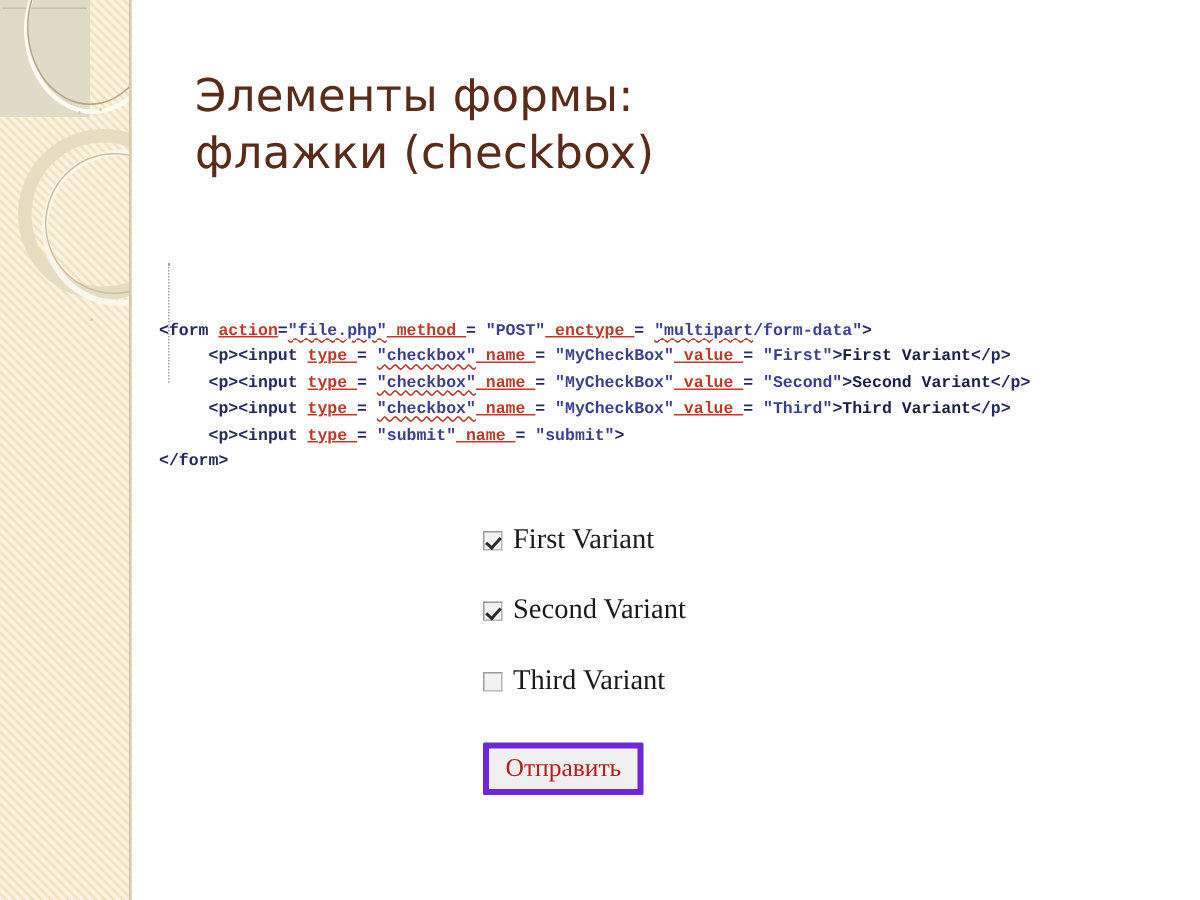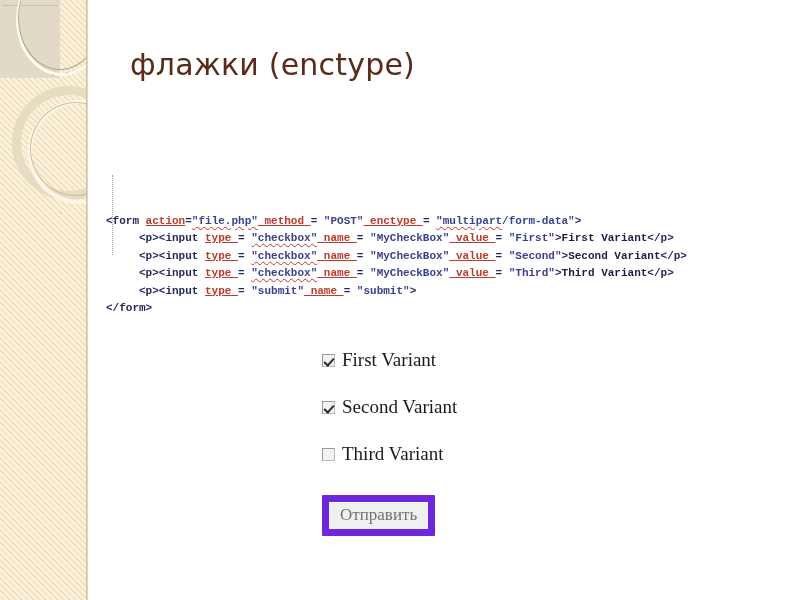--- a/index.html
+++ b/index.html
@@ -213,27 +213,27 @@
     font-size: 19px;
     line-height: 20px;
     color: #1a1a1a;
     white-space: nowrap;
   }
   .submit-btn {
     display: inline-block;
     margin-top: 4px;
     padding: 3px 11px 4px 11px;
     background: #f0f0f0;
-    border: 7px solid #6d28d9;
+    border: 4px solid #6d28d9;
     border-radius: 1px;
     box-shadow: inset 0 1px 0 #ffffff;
     font-family: "Liberation Serif", "DejaVu Serif", serif;
     font-size: 17px;
     line-height: 20px;
-    color: #737373;
+    color: #b91c1c;
     cursor: pointer;
     white-space: nowrap;
   }
 </style>
 </head>
 <body>
 
 <div class="slide">
 
   <div class="side-band">
@@ -245,21 +245,22 @@
     <div class="arc arc-c"></div>
     <div class="arc arc-d"></div>
     <div class="arc arc-e"></div>
     <div class="dot" style="left:52px;top:74px;"></div>
     <div class="dot" style="left:66px;top:72px;"></div>
     <div class="dot" style="left:60px;top:212px;"></div>
   </div>
   <div class="side-band-edge"></div>
 
   <h1 class="title">
-    <span class="title-line">флажки (enctype)</span>
+    <span class="title-line">Элементы формы:</span>
+    <span class="title-line">флажки (checkbox)</span>
   </h1>
 
   <div class="code-block" id="code-block">
     <div class="guide-line"></div>
   <div class="code-line"><span class="tok-tag">&lt;form </span><span class="tok-attr">action</span><span class="tok-punct">=</span><span class="tok-val squiggle">"file.php"</span><span class="tok-attr"> method </span><span class="tok-punct">= </span><span class="tok-val">"POST"</span><span class="tok-attr"> enctype </span><span class="tok-punct">= </span><span class="tok-val squiggle">"multipart</span><span class="tok-val">/form-data"</span><span class="tok-tag">&gt;</span></div><div class="code-line" style="padding-left: 33px;"><span class="tok-tag">&lt;p&gt;&lt;input </span><span class="tok-attr">type </span><span class="tok-punct">= </span><span class="tok-val squiggle">"checkbox"</span><span class="tok-attr"> name </span><span class="tok-punct">= </span><span class="tok-val">"MyCheckBox"</span><span class="tok-attr"> value </span><span class="tok-punct">= </span><span class="tok-val">"First"</span><span class="tok-tag">&gt;</span><span class="tok-text">First Variant</span><span class="tok-tag">&lt;/p&gt;</span></div><div class="code-line" style="padding-left: 33px;"><span class="tok-tag">&lt;p&gt;&lt;input </span><span class="tok-attr">type </span><span class="tok-punct">= </span><span class="tok-val squiggle">"checkbox"</span><span class="tok-attr"> name </span><span class="tok-punct">= </span><span class="tok-val">"MyCheckBox"</span><span class="tok-attr"> value </span><span class="tok-punct">= </span><span class="tok-val">"Second"</span><span class="tok-tag">&gt;</span><span class="tok-text">Second Variant</span><span class="tok-tag">&lt;/p&gt;</span></div><div class="code-line" style="padding-left: 33px;"><span class="tok-tag">&lt;p&gt;&lt;input </span><span class="tok-attr">type </span><span class="tok-punct">= </span><span class="tok-val squiggle">"checkbox"</span><span class="tok-attr"> name </span><span class="tok-punct">= </span><span class="tok-val">"MyCheckBox"</span><span class="tok-attr"> value </span><span class="tok-punct">= </span><span class="tok-val">"Third"</span><span class="tok-tag">&gt;</span><span class="tok-text">Third Variant</span><span class="tok-tag">&lt;/p&gt;</span></div><div class="code-line" style="padding-left: 33px;"><span class="tok-tag">&lt;p&gt;&lt;input </span><span class="tok-attr">type </span><span class="tok-punct">= </span><span class="tok-val">"submit"</span><span class="tok-attr"> name </span><span class="tok-punct">= </span><span class="tok-val">"submit"</span><span class="tok-tag">&gt;</span></div><div class="code-line"><span class="tok-tag">&lt;/form&gt;</span></div></div>
 
   <div class="demo">
     <div id="demo-rows">
         <div class="demo-row">
           <span class="cb checked"></span>

